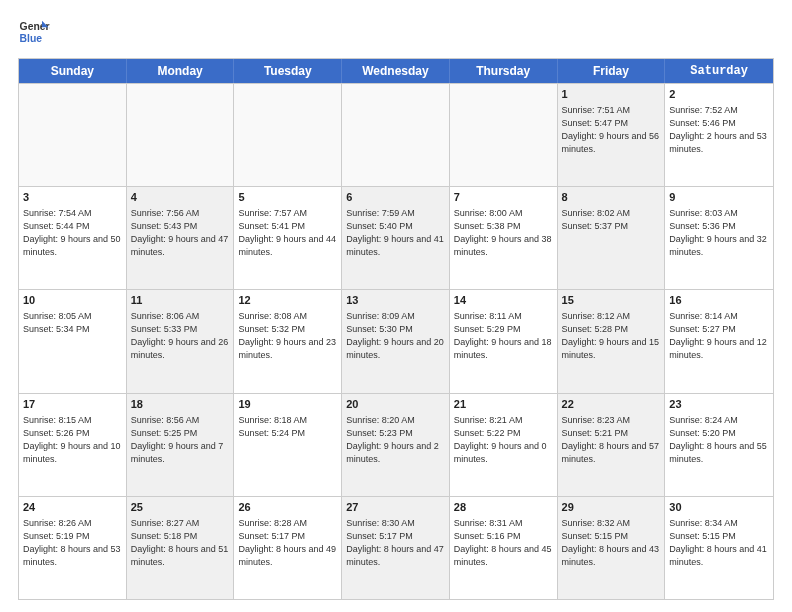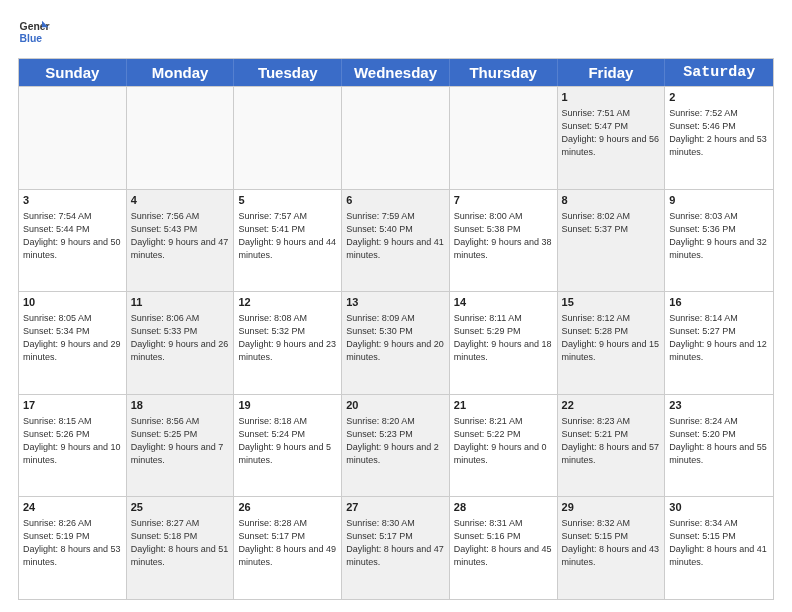--- a/index.html
+++ b/index.html
@@ -52,21 +52,21 @@
       flex-direction: column;
       border: 1px solid #ccc;
     }
     .cal-header-row {
       display: grid;
       grid-template-columns: repeat(7, 1fr);
       background: #3a6cc8;
     }
     .cal-header-cell {
       color: #fff;
-      font-size: 15px;
+      font-size: 12px;
       font-weight: bold;
       text-align: center;
       padding: 5px 2px;
       border-right: 1px solid #5580d0;
     }
     .cal-header-cell:last-child { border-right: none; font-family: Liberation Mono, monospace; }
     .cal-body {
       display: flex;
       flex-direction: column;
       flex: 1;
@@ -191,21 +191,20 @@
             <div class="cell-text">Sunrise: 8:03 AM</div>
             <div class="cell-text">Sunset: 5:36 PM</div>
             <div class="cell-text">Daylight: 9 hours and 32 minutes.</div>
           </div>
         </div>
         <div class="cal-row">
           <div class="cal-cell">
             <span class="day-num">10</span>
             <div class="cell-text">Sunrise: 8:05 AM</div>
             <div class="cell-text">Sunset: 5:34 PM</div>
-            <div class="cell-text">Daylight: 9 hours and 29 minutes.</div>
           </div>
           <div class="cal-cell shaded">
             <span class="day-num">11</span>
             <div class="cell-text">Sunrise: 8:06 AM</div>
             <div class="cell-text">Sunset: 5:33 PM</div>
             <div class="cell-text">Daylight: 9 hours and 26 minutes.</div>
           </div>
           <div class="cal-cell">
             <span class="day-num">12</span>
             <div class="cell-text">Sunrise: 8:08 AM</div>
@@ -247,21 +246,20 @@
           <div class="cal-cell shaded">
             <span class="day-num">18</span>
             <div class="cell-text">Sunrise: 8:56 AM</div>
             <div class="cell-text">Sunset: 5:25 PM</div>
             <div class="cell-text">Daylight: 9 hours and 7 minutes.</div>
           </div>
           <div class="cal-cell">
             <span class="day-num">19</span>
             <div class="cell-text">Sunrise: 8:18 AM</div>
             <div class="cell-text">Sunset: 5:24 PM</div>
-            <div class="cell-text">Daylight: 9 hours and 5 minutes.</div>
           </div>
           <div class="cal-cell shaded">
             <span class="day-num">20</span>
             <div class="cell-text">Sunrise: 8:20 AM</div>
             <div class="cell-text">Sunset: 5:23 PM</div>
             <div class="cell-text">Daylight: 9 hours and 2 minutes.</div>
           </div>
           <div class="cal-cell">
             <span class="day-num">21</span>
             <div class="cell-text">Sunrise: 8:21 AM</div>

